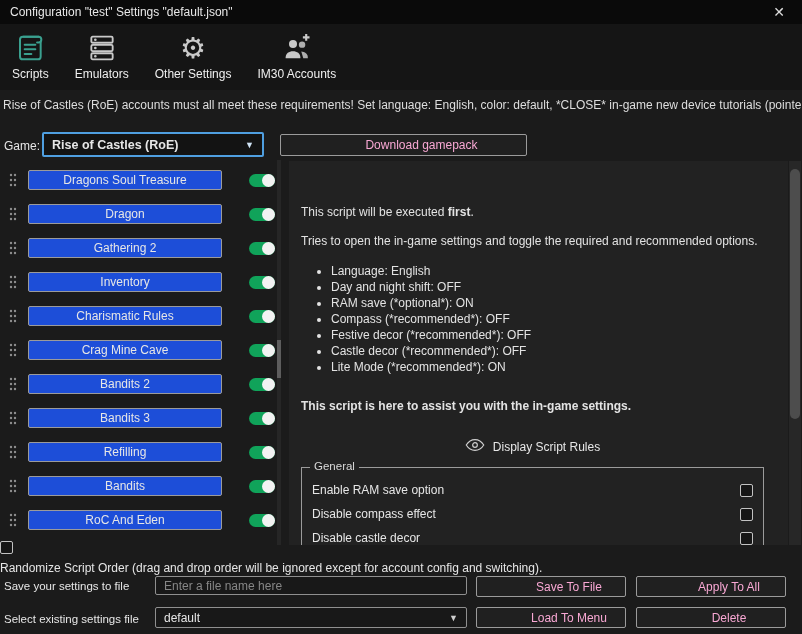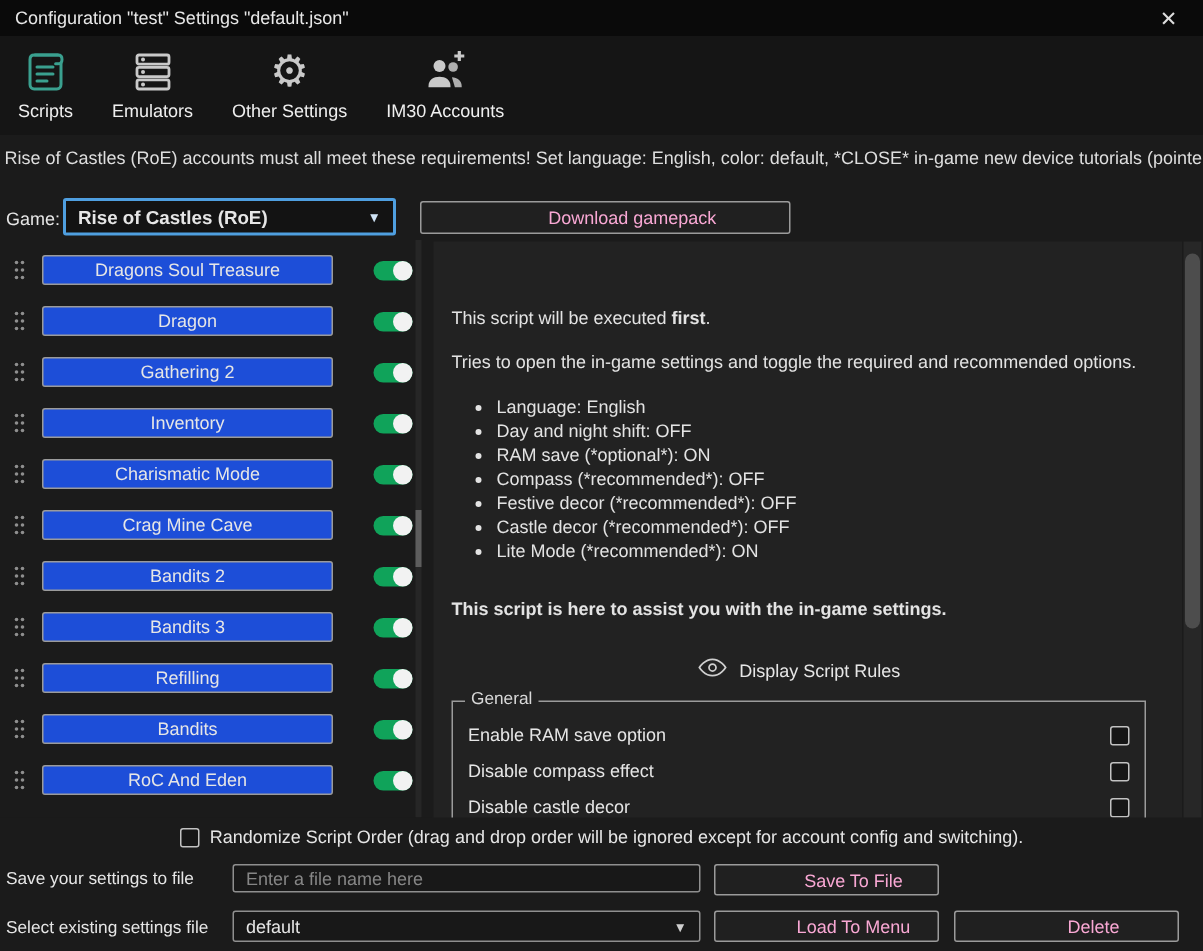--- a/index.html
+++ b/index.html
@@ -55,21 +55,21 @@
   .rulesrow { margin-top:24px; display:flex; align-items:center; justify-content:center; gap:8px; cursor:pointer; }
   .rulesrow span { font-size:12px; }
   .groupbox { margin-top:12px; border:1px solid #9b9b9b; position:relative; padding:10px 10px 6px 10px; }
   .gb-title { position:absolute; top:-8px; left:8px; background:#222222; padding:0 4px; font-size:11.5px; color:#d8d8d8; }
   .gb-row { display:flex; align-items:center; justify-content:space-between; height:24px; font-size:12px; }
   .checkbox { width:13px; height:13px; border:1px solid #c2c2c2; border-radius:2px; background:#161616; cursor:pointer; flex:none; }
   .right-scroll { position:absolute; right:1px; top:161px; width:12px; height:384px; background:#272727; }
   .right-thumb { position:absolute; left:1px; top:8px; width:10px; height:250px; background:#4d4d4d; border-radius:5px; }
   
   .randomrow { position:absolute; top:548px; left:0; right:0; height:20px; display:flex;
-    align-items:center; justify-content:center; gap:7px; font-size:12px; }
+    align-items:flex-start; justify-content:center; gap:7px; font-size:12px;flex-direction:column; }
   
   .rowlabel { position:absolute; left:4px; font-size:11.5px; color:#e6e6e6; }
   .lab1 { top:580px; } .lab2 { top:613px; }
   .fileinput { position:absolute; left:155px; top:576px; width:312px; height:19px; background:#181818;
     border:1px solid #8f8f8f; border-radius:2px; color:#e6e6e6; font-size:12px; padding:0 8px;
     font-family:"Liberation Sans", sans-serif; }
   .fileinput::placeholder { color:#868686; }
   .settings-select { position:absolute; left:155px; top:607px; width:312px; height:21px; background:#181818;
     border:1px solid #8f8f8f; border-radius:2px; display:flex; align-items:center; padding:0 8px;
     font-size:12px; cursor:pointer; }
@@ -209,21 +209,21 @@
       <span class="drag">
           <svg width="8" height="14" viewBox="0 0 8 14" fill="#8f8f8f">
             <circle cx="2" cy="2" r="1.2"></circle>
             <circle cx="6" cy="2" r="1.2"></circle>
             <circle cx="2" cy="7" r="1.2"></circle>
             <circle cx="6" cy="7" r="1.2"></circle>
             <circle cx="2" cy="12" r="1.2"></circle>
             <circle cx="6" cy="12" r="1.2"></circle>
           </svg>
         </span>
-      <div class="sbtn">Charismatic Mode</div>
+      <div class="sbtn">Charismatic Rules</div>
       <div class="toggle">
           <div class="knob"></div>
         </div>
     </div>
     <div class="srow">
       <span class="drag">
           <svg width="8" height="14" viewBox="0 0 8 14" fill="#8f8f8f">
             <circle cx="2" cy="2" r="1.2"></circle>
             <circle cx="6" cy="2" r="1.2"></circle>
             <circle cx="2" cy="7" r="1.2"></circle>
@@ -365,20 +365,21 @@
   </div>
 
   <div class="randomrow">
     <span class="checkbox"></span>
     <span>Randomize Script Order (drag and drop order will be ignored except for account config and switching).</span>
   </div>
 
   <span class="rowlabel lab1">Save your settings to file</span>
   <input class="fileinput" type="text" placeholder="Enter a file name here" style="">
   <button class="btn b-save">Save To File</button>
+  <button class="btn b-apply">Apply To All</button>
 
   <span class="rowlabel lab2">Select existing settings file</span>
   <div class="settings-select">
     <span>default</span>
     <span class="arrow">▼</span>
   </div>
   <button class="btn b-load">Load To Menu</button>
   <button class="btn b-del">Delete</button>
 
 </div>

